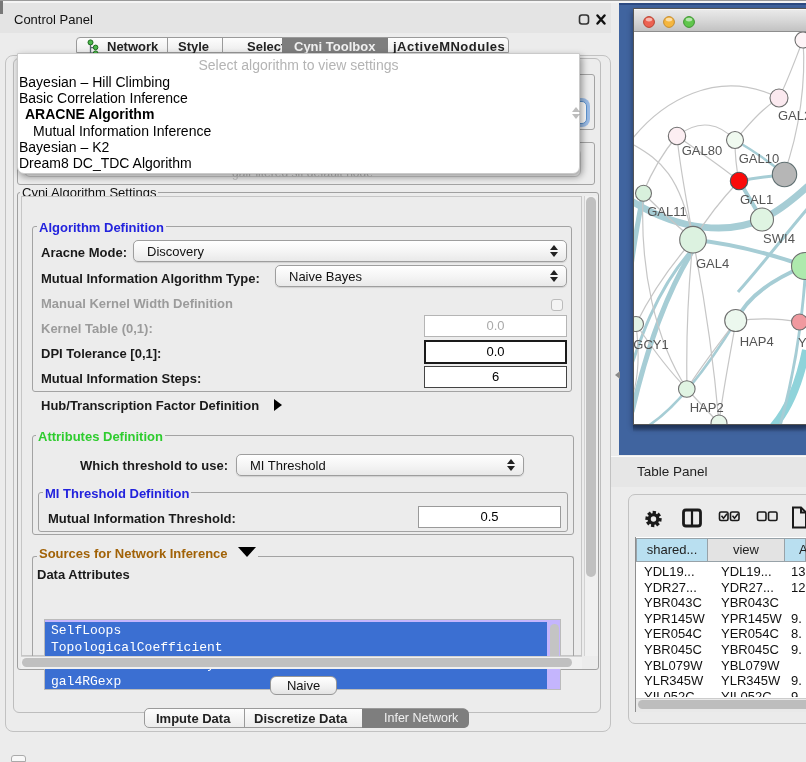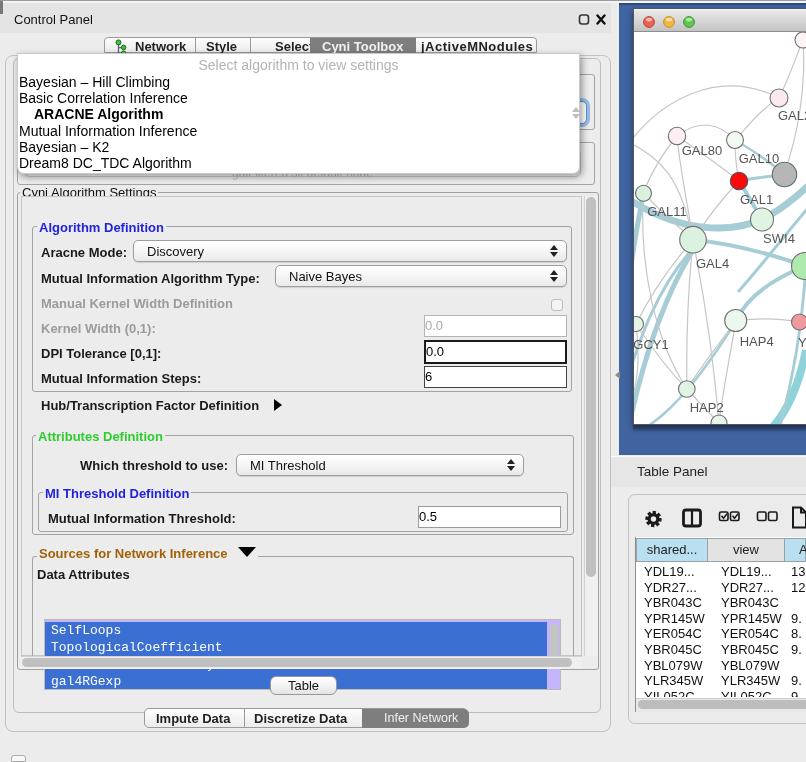--- a/index.html
+++ b/index.html
@@ -7,40 +7,40 @@
 body { font-family:"Liberation Sans", sans-serif; background:#ececec; position:relative; }
 .abs { position:absolute; }
 .lbl { position:absolute; font-size:13px; font-weight:bold; color:#1a1a1a; white-space:nowrap; }
 .glabel { position:absolute; font-size:13px; background:#ececec; padding:0 2px; white-space:nowrap; }
 .gbox { position:absolute; border:1px solid #a3a3a3; border-radius:3px; }
 .combo { position:absolute; border:1px solid #9e9e9e; border-radius:5px; background:linear-gradient(#ffffff,#f4f4f4 55%,#e9e9e9); font-size:13px; color:#111; box-shadow:0 1px 1px rgba(0,0,0,0.12); }
 .combo .ctext { position:absolute; left:13px; top:50%; transform:translateY(-50%); }
 .arrows { position:absolute; right:8px; top:50%; transform:translateY(-50%); width:8px; height:12px; }
 .arrows:before { content:""; position:absolute; left:0; top:0; border-left:4px solid transparent; border-right:4px solid transparent; border-bottom:5px solid #222; }
 .arrows:after { content:""; position:absolute; left:0; bottom:0; border-left:4px solid transparent; border-right:4px solid transparent; border-top:5px solid #222; }
-.tfield { position:absolute; background:#fff; font-size:13px; text-align:left; }
+.tfield { position:absolute; background:#fff; font-size:13px; text-align:center; }
 .tabtxt { position:absolute; font-size:13px; font-weight:bold; color:#222; white-space:nowrap; }
 </style>
 </head>
 <body>
 
 <div class="abs" style="left:0; top:0; width:806px; height:33px; background:#e4e4e4; border-top:1px solid #9a9a9a;"></div>
 <div class="abs" style="left:0; top:1px; width:806px; height:2px; background:#f5f5f5;"></div>
 <div class="abs" style="left:0; top:1px; width:3px; height:13px; background:#787878;"></div>
 <div class="abs" style="left:14px; top:12px; font-size:13px; color:#111;">Control Panel</div>
 <svg class="abs" style="left:577px; top:14px;" width="30" height="11" viewBox="0 0 30 11">
   <rect x="2.5" y="1" width="9" height="9" rx="2.5" fill="none" stroke="#333" stroke-width="1.6"></rect>
   <path d="M20.5 1.5 L27.5 9.5 M27.5 1.5 L20.5 9.5" stroke="#111" stroke-width="2.4" stroke-linecap="round"></path>
 </svg>
 
 <div class="abs" style="left:5px; top:55px; width:606px; height:677px; border:1px solid #c2c2c2; border-radius:8px; background:#ececec;"></div>
 <div class="abs" style="left:13px; top:58px; width:588px; height:655px; border:1px solid #bdbdbd; border-radius:6px;"></div>
 
 <div class="abs" style="left:88px; top:53px; width:433px; height:5px; background:#fafafa;"></div>
-<div class="abs" style="left:104px; top:37px; width:433px; height:16px; border:1px solid #9a9a9a; border-radius:4px 4px 0 0; background:linear-gradient(#fdfdfd,#ececec);">
+<div class="abs" style="left:76px; top:37px; width:433px; height:16px; border:1px solid #9a9a9a; border-radius:4px 4px 0 0; background:linear-gradient(#fdfdfd,#ececec);">
   <svg class="abs" style="left:10px; top:1px;" width="13" height="16" viewBox="0 0 13 16">
     <path d="M3.5 5 V14.3 H7 M3.5 8.7 H7" fill="none" stroke="#5a6572" stroke-width="1.3"></path>
     <circle cx="3.5" cy="3.4" r="2.5" fill="#4cb84c" stroke="#1d6b1d" stroke-width="1"></circle>
     <circle cx="8.6" cy="8.4" r="2.3" fill="#4cb84c" stroke="#1d6b1d" stroke-width="1"></circle>
     <circle cx="8.6" cy="14.2" r="2.3" fill="#4cb84c" stroke="#1d6b1d" stroke-width="1"></circle>
   </svg>
   <div class="tabtxt" style="left:30px; top:1px;">Network</div>
   <div class="abs" style="left:90px; top:0; width:1px; height:15px; background:#9a9a9a;"></div>
   <div class="tabtxt" style="left:101px; top:1px;">Style</div>
   <div class="abs" style="left:145px; top:0; width:1px; height:15px; background:#9a9a9a;"></div>
@@ -53,22 +53,22 @@
 <div class="gbox" style="left:17px; top:74px; width:578px; height:56px;"></div>
 <div class="abs" style="left:100px; top:101px; width:487px; height:23px; border:1.5px solid #5b92cf; border-radius:5px; background:#fff; box-shadow:0 0 0 3px rgba(100,155,225,0.6);"></div>
 
 <div class="gbox" style="left:17px; top:142px; width:578px; height:43px;"></div>
 <div class="abs" style="left:24px; top:148px; width:557px; height:29px; background:#fff; border:1px solid #cdcdcd; border-radius:6px; font-size:12px; color:#c4c4c4; text-align:center; line-height:48px;">galFiltered sif default node</div>
 
 <div class="abs" style="left:17px; top:53px; width:563px; height:121px; background:#fff; border:1px solid #cacaca; border-radius:0 0 7px 7px; box-shadow:2px 3px 7px rgba(0,0,0,0.4); font-size:14px; color:#000; overflow:hidden;">
   <div style="text-align:center; color:#b4b4b4; height:20px; line-height:23px;">Select algorithm to view settings</div>
   <div style="padding-left:1px; line-height:16.2px;">Bayesian – Hill Climbing</div>
   <div style="padding-left:1px; line-height:16.2px;">Basic Correlation Inference</div>
-  <div style="padding-left:16px; line-height:16.2px; font-weight:bold;">ARACNE Algorithm</div>
-  <div style="padding-left:1px; line-height:16.2px;">Mutual Information Inference</div>
+  <div style="padding-left:7px; line-height:16.2px; font-weight:bold;">ARACNE Algorithm</div>
+  <div style="padding-left:15px; line-height:16.2px;">Mutual Information Inference</div>
   <div style="padding-left:1px; line-height:16.2px;">Bayesian – K2</div>
   <div style="padding-left:1px; line-height:16.2px;">Dream8 DC_TDC Algorithm</div>
 </div>
 
 <div class="abs" style="left:572px; top:107px; width:8px; height:12px;">
   <div style="position:absolute; left:0; top:0; border-left:4px solid transparent; border-right:4px solid transparent; border-bottom:5px solid rgba(90,90,90,0.4);"></div>
   <div style="position:absolute; left:0; bottom:0; border-left:4px solid transparent; border-right:4px solid transparent; border-top:5px solid rgba(90,90,90,0.4);"></div>
 </div>
 
 <div class="abs" style="left:17px; top:192px; width:582px; height:478px; border:1px solid #a0a0a0; border-radius:3px;"></div>
@@ -86,21 +86,21 @@
 
 <div class="lbl" style="left:41px; top:271px;">Mutual Information Algorithm Type:</div>
 <div class="combo" style="left:275px; top:265px; width:292px; height:22px;">
     <span class="ctext">Naive Bayes</span>
     <span class="arrows"></span>
   </div>
 
 <div class="lbl" style="left:41px; top:296px; color:#9b9b9b;">Manual Kernel Width Definition</div>
 <div class="abs" style="left:551px; top:299px; width:12px; height:12px; border:1px solid #bcbcbc; border-radius:3px; background:#f4f4f4;"></div>
 
-<div class="lbl" style="left:41px; top:321px; color:#9b9b9b;">Kernel Width (0,1):</div>
+<div class="lbl" style="left:41px; top:321px; color:#9b9b9b;">Kernel Table (0,1):</div>
 <div class="tfield" style="left:424px; top:315px; width:143px; height:22px; border:1px solid #b5b5b5; color:#a9a9a9; line-height:20px;">0.0</div>
 
 <div class="lbl" style="left:41px; top:346px;">DPI Tolerance [0,1]:</div>
 <div class="tfield" style="left:424px; top:340px; width:143px; height:24px; border:2px solid #1a1a1a; line-height:20px; color:#000;">0.0</div>
 
 <div class="lbl" style="left:41px; top:371px;">Mutual Information Steps:</div>
 <div class="tfield" style="left:424px; top:366px; width:143px; height:22px; border:1px solid #444; line-height:20px; color:#000;">6</div>
 
 <div class="lbl" style="left:41px; top:398px;">Hub/Transcription Factor Definition</div>
 <div class="abs" style="left:274px; top:399px; width:0; height:0; border-top:6.5px solid transparent; border-bottom:6.5px solid transparent; border-left:8px solid #000;"></div>
@@ -129,21 +129,21 @@
   <div class="abs" style="left:0; top:2px; width:502px; height:69px; background:#3b6fd2; color:#fff; font-size:13px; line-height:17px; padding-left:6px;">SelfLoops<br>TopologicalCoefficient<br>BetweennessCentrality<br>gal4RGexp</div>
   <div class="abs" style="left:505px; top:4px; width:9px; height:44px; background:#c4c4c4; border-radius:5px;"></div>
 </div>
 
 <div class="abs" style="left:584px; top:196px; width:14px; height:460px; background:#f0f0f0; border-left:1px solid #d2d2d2;"></div>
 <div class="abs" style="left:586px; top:197px; width:10px; height:380px; background:#c0c0c0; border-radius:5px;"></div>
 
 <div class="abs" style="left:21px; top:656px; width:561px; height:13px; background:#f0f0f0; border-top:1px solid #d2d2d2;"></div>
 <div class="abs" style="left:22px; top:658px; width:550px; height:9px; background:#c0c0c0; border-radius:5px;"></div>
 
-<div class="abs" style="left:270px; top:676px; width:67px; height:19px; border:1px solid #979797; border-radius:6px; background:linear-gradient(#ffffff,#f2f2f2 55%,#e4e4e4); font-size:13px; text-align:center; line-height:17px; color:#111;">Table</div>
+<div class="abs" style="left:270px; top:676px; width:67px; height:19px; border:1px solid #979797; border-radius:6px; background:linear-gradient(#ffffff,#f2f2f2 55%,#e4e4e4); font-size:13px; text-align:center; line-height:17px; color:#111;">Naive</div>
 
 <div class="abs" style="left:144px; top:708px; width:324px; height:20px; border:1px solid #9a9a9a; border-radius:5px; background:linear-gradient(#fdfdfd,#ececec);">
   <div class="tabtxt" style="left:11px; top:2px;">Impute Data</div>
   <div class="abs" style="left:99px; top:0; width:1px; height:19px; background:#9a9a9a;"></div>
   <div class="tabtxt" style="left:109px; top:2px;">Discretize Data</div>
   <div class="abs" style="left:217px; top:0; width:107px; height:19px; background:#7e7e7e; border-radius:0 5px 5px 0;"></div>
   <div class="tabtxt" style="left:239px; top:2px; color:#f0f0f0; font-size:12.5px; font-weight:normal;">Infer Network</div>
 </div>
 
 <div class="abs" style="left:11px; top:755px; width:15px; height:7px; background:#f8f8f8; border:1px solid #aaa; border-radius:3px 3px 0 0;"></div>

